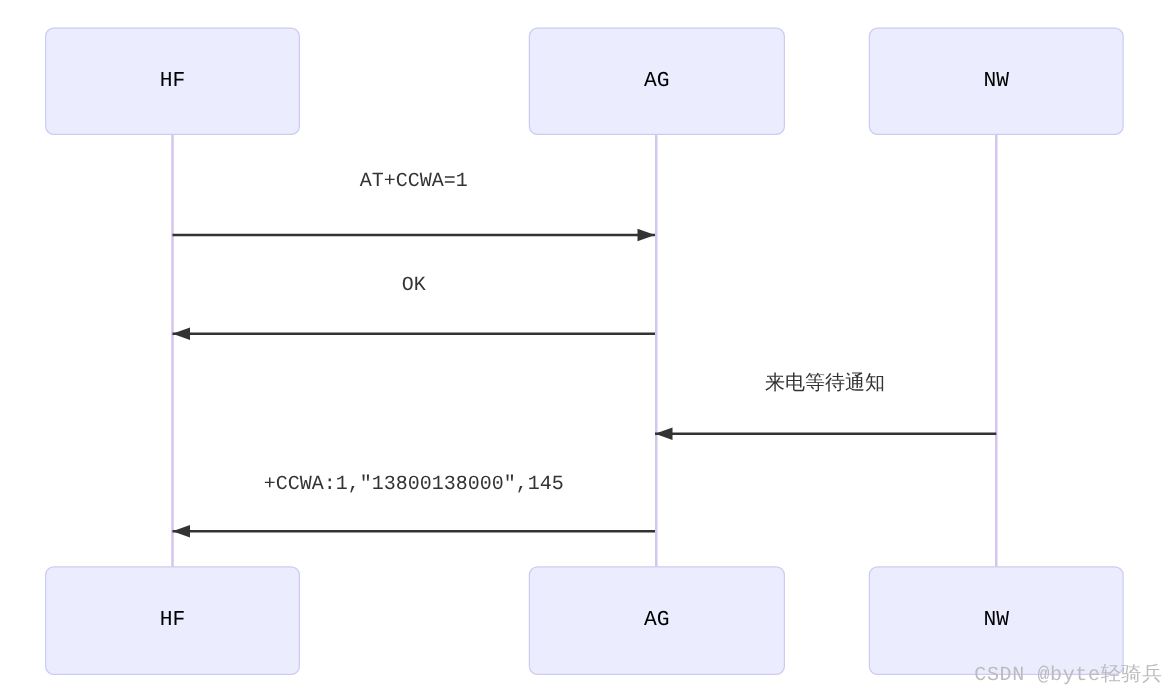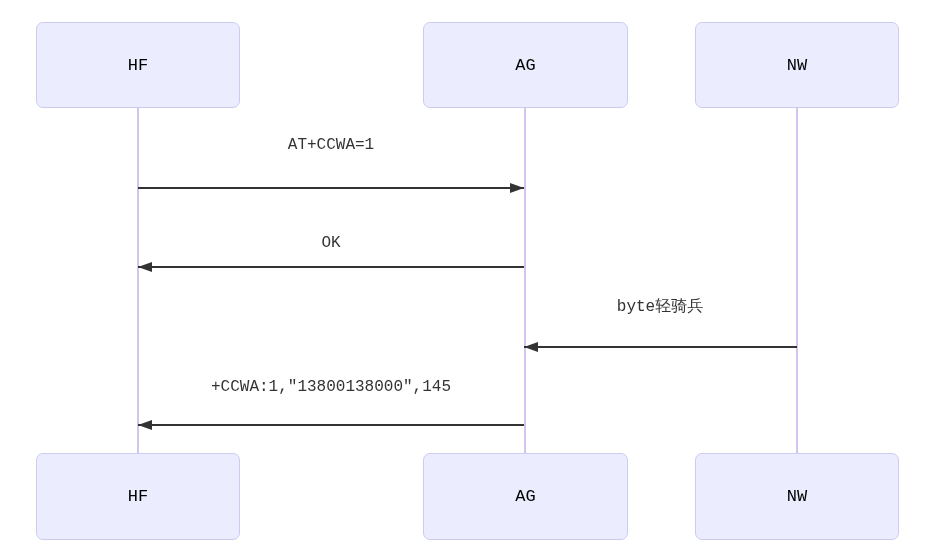--- a/index.html
+++ b/index.html
@@ -114,32 +114,33 @@
   <div class="actor-box" style="left:695px; top:453px; width:204px; height:87px">
     <span class="actor-label">NW</span>
   </div>
 
   <div class="msg-label" style="left:331px; top:135px">AT+CCWA=1</div>
   <div class="arrow" style="left:138px; top:183px; width:386px">
     <div class="line"></div>
     <div class="head-right"></div>
   </div>
 
-  <div class="msg-label" style="left:331px; top:233px">OK</div>
+  <div class="msg-label" style="left:331px; top:218px">OK</div>
   <div class="arrow" style="left:138px; top:262px; width:386px">
     <div class="line"></div>
     <div class="head-left"></div>
   </div>
 
-  <div class="msg-label" style="left:660px; top:297px">byte轻骑兵</div>
+  <div class="msg-label" style="left:660px; top:297px">来电等待通知</div>
   <div class="arrow" style="left:524px; top:342px; width:273px">
     <div class="line"></div>
     <div class="head-left"></div>
   </div>
 
   <div class="msg-label" style="left:331px; top:377px">+CCWA:1,"13800138000",145</div>
   <div class="arrow" style="left:138px; top:420px; width:386px">
     <div class="line"></div>
     <div class="head-left"></div>
   </div>
 
+  <div class="watermark">CSDN @byte轻骑兵</div>
 
 </div>
 
 </body></html>

